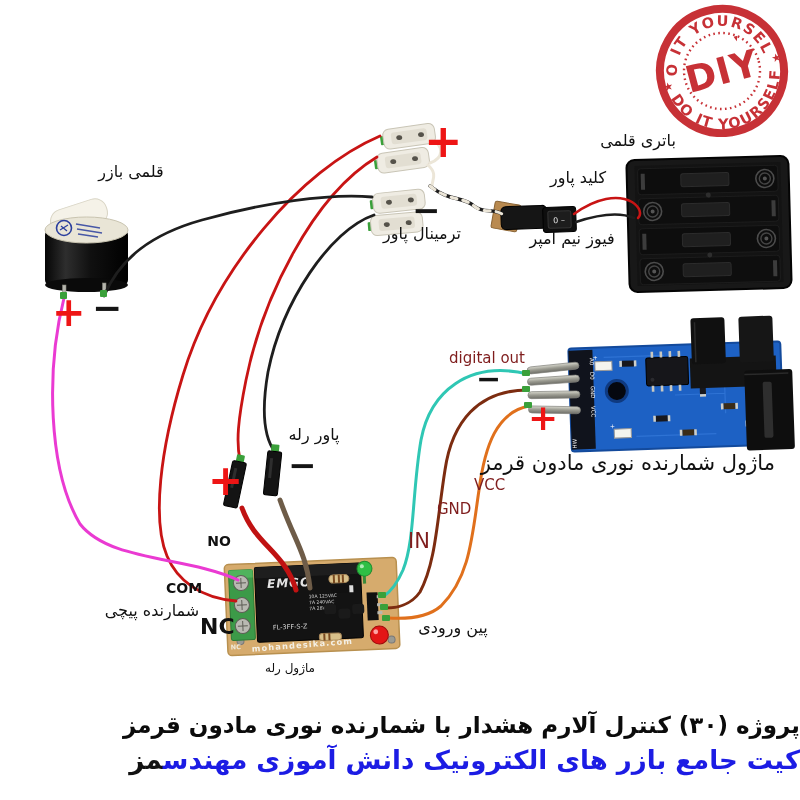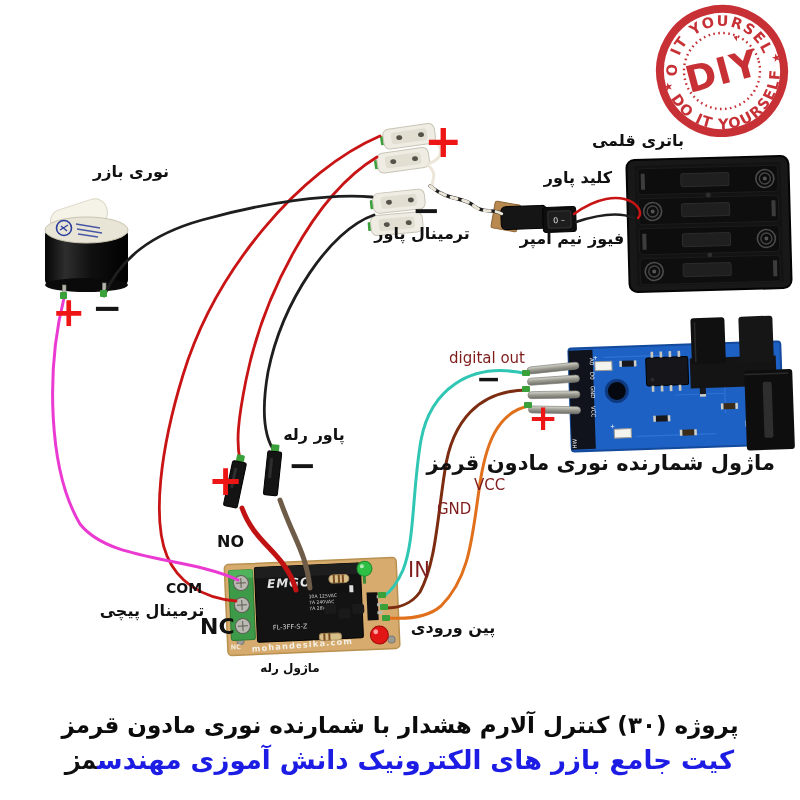--- a/index.html
+++ b/index.html
@@ -1,29 +1,29 @@
 <!DOCTYPE html>
 <html lang="fa"><head>
 <meta charset="utf-8">
 <style>
   html,body{margin:0;padding:0;}
   body{width:800px;height:800px;position:relative;background:#ffffff;overflow:hidden;
        font-family:"DejaVu Sans",sans-serif;}
   .comp{position:absolute;z-index:1;}
   #wires{position:absolute;left:0;top:0;z-index:5;pointer-events:none;}
-  .lbl{position:absolute;z-index:10;color:#111;font-size:16px;font-weight:700;
+  .lbl{position:absolute;z-index:10;color:#111;font-size:16px;font-weight:400;
        text-align:center;white-space:nowrap;line-height:1.15;}
   .gray{color:#7f1d1d;font-weight:400;}
   .mark{position:absolute;z-index:10;font-weight:700;line-height:1;}
   .plus{color:#ee1515;}
   .minus{color:#141414;}
-  .caption{position:absolute;left:0;width:800px;text-align:center;z-index:10;font-weight:700;}
+  .caption{position:absolute;left:0;width:800px;text-align:right;z-index:10;font-weight:700;}
   #cap1{top:712px;font-size:23px;color:#0b0b0b;}
   #cap2{top:745px;font-size:26px;color:#1c1ce4;}
-  #cap2 .sfx{color:#111;font-family:Liberation Mono, monospace;}
+  #cap2 .sfx{color:#111;}
   svg text{font-family:"DejaVu Sans",sans-serif;}
 </style>
 </head>
 <body>
 
 <div class="comp" style="left:645px;top:3px;width:154px;height:134px">
   <svg width="154" height="134" viewBox="0 0 154 134">
     <defs>
       <path id="arcT" d="M -45 0 A 45 45 0 0 1 45 0"></path>
       <path id="arcB" d="M -58 0 A 58 58 0 0 0 58 0"></path>
@@ -374,35 +374,35 @@
     <rect x="100" y="290" width="7" height="7" rx="1"></rect>
     <rect x="378" y="592" width="8" height="6" rx="1"></rect>
     <rect x="380" y="604" width="8" height="6" rx="1"></rect>
     <rect x="382" y="615" width="8" height="6" rx="1"></rect>
     <rect x="522" y="370" width="8" height="6" rx="1"></rect>
     <rect x="522" y="386" width="8" height="6" rx="1"></rect>
     <rect x="524" y="402" width="8" height="6" rx="1"></rect>
   </g>
 </svg>
 
-<div class="lbl" dir="rtl" style="left:81px;top:163px;width:100px">نوری بازر</div>
+<div class="lbl" dir="rtl" style="left:81px;top:163px;width:100px">قلمی بازر</div>
 <div class="lbl" dir="rtl" style="left:588px;top:132px;width:100px">باتری قلمی</div>
 <div class="lbl" dir="rtl" style="left:528px;top:169px;width:100px">کلید پاور</div>
 <div class="lbl" dir="rtl" style="left:512px;top:230px;width:120px">فیوز نیم آمپر</div>
 <div class="lbl" dir="rtl" style="left:362px;top:225px;width:120px">ترمینال پاور</div>
 <div class="lbl" dir="rtl" style="left:264px;top:426px;width:100px">پاور رله</div>
-<div class="lbl" dir="rtl" style="left:92px;top:602px;width:120px">ترمینال پیچی</div>
+<div class="lbl" dir="rtl" style="left:92px;top:602px;width:120px">شمارنده پیچی</div>
 <div class="lbl" dir="rtl" style="left:240px;top:662px;width:100px;font-size:12px">ماژول رله</div>
 <div class="lbl" dir="rtl" style="left:393px;top:619px;width:120px">پین ورودی</div>
 <div class="lbl" dir="rtl" style="left:515px;top:451px;width:260px;font-size:21px">ماژول شمارنده نوری مادون قرمز</div>
 <div class="lbl gray" style="left:449px;top:350px;width:90px;font-size:15px;text-align:left">digital out</div>
 <div class="lbl gray" style="left:474px;top:477px;width:40px;font-size:15px;text-align:left">VCC</div>
 <div class="lbl gray" style="left:437px;top:501px;width:40px;font-size:15px;text-align:left">GND</div>
-<div class="lbl gray" style="left:408px;top:558px;width:40px;font-size:21px;text-align:left">IN</div>
-<div class="lbl" style="left:194px;top:533px;width:50px;font-size:16px;font-weight:600;text-align:right">NO</div>
+<div class="lbl gray" style="left:408px;top:529px;width:40px;font-size:21px;text-align:left">IN</div>
+<div class="lbl" style="left:194px;top:533px;width:50px;font-size:14px;font-weight:600;text-align:center">NO</div>
 <div class="lbl" style="left:166px;top:580px;width:60px;font-size:14px;font-weight:600;text-align:left">COM</div>
 <div class="lbl" style="left:200px;top:614px;width:50px;font-size:22px;font-weight:600;text-align:left">NC</div>
 
 <div class="mark plus" style="left:52px;top:292px;font-size:40px">+</div>
 <div class="mark minus" style="left:92px;top:290px;font-size:36px">−</div>
 <div class="mark plus" style="left:424px;top:118px;font-size:46px">+</div>
 <div class="mark minus" style="left:412px;top:193px;font-size:34px">−</div>
 <div class="mark plus" style="left:208px;top:460px;font-size:42px">+</div>
 <div class="mark minus" style="left:288px;top:448px;font-size:34px">−</div>
 <div class="mark plus" style="left:528px;top:400px;font-size:36px">+</div>

